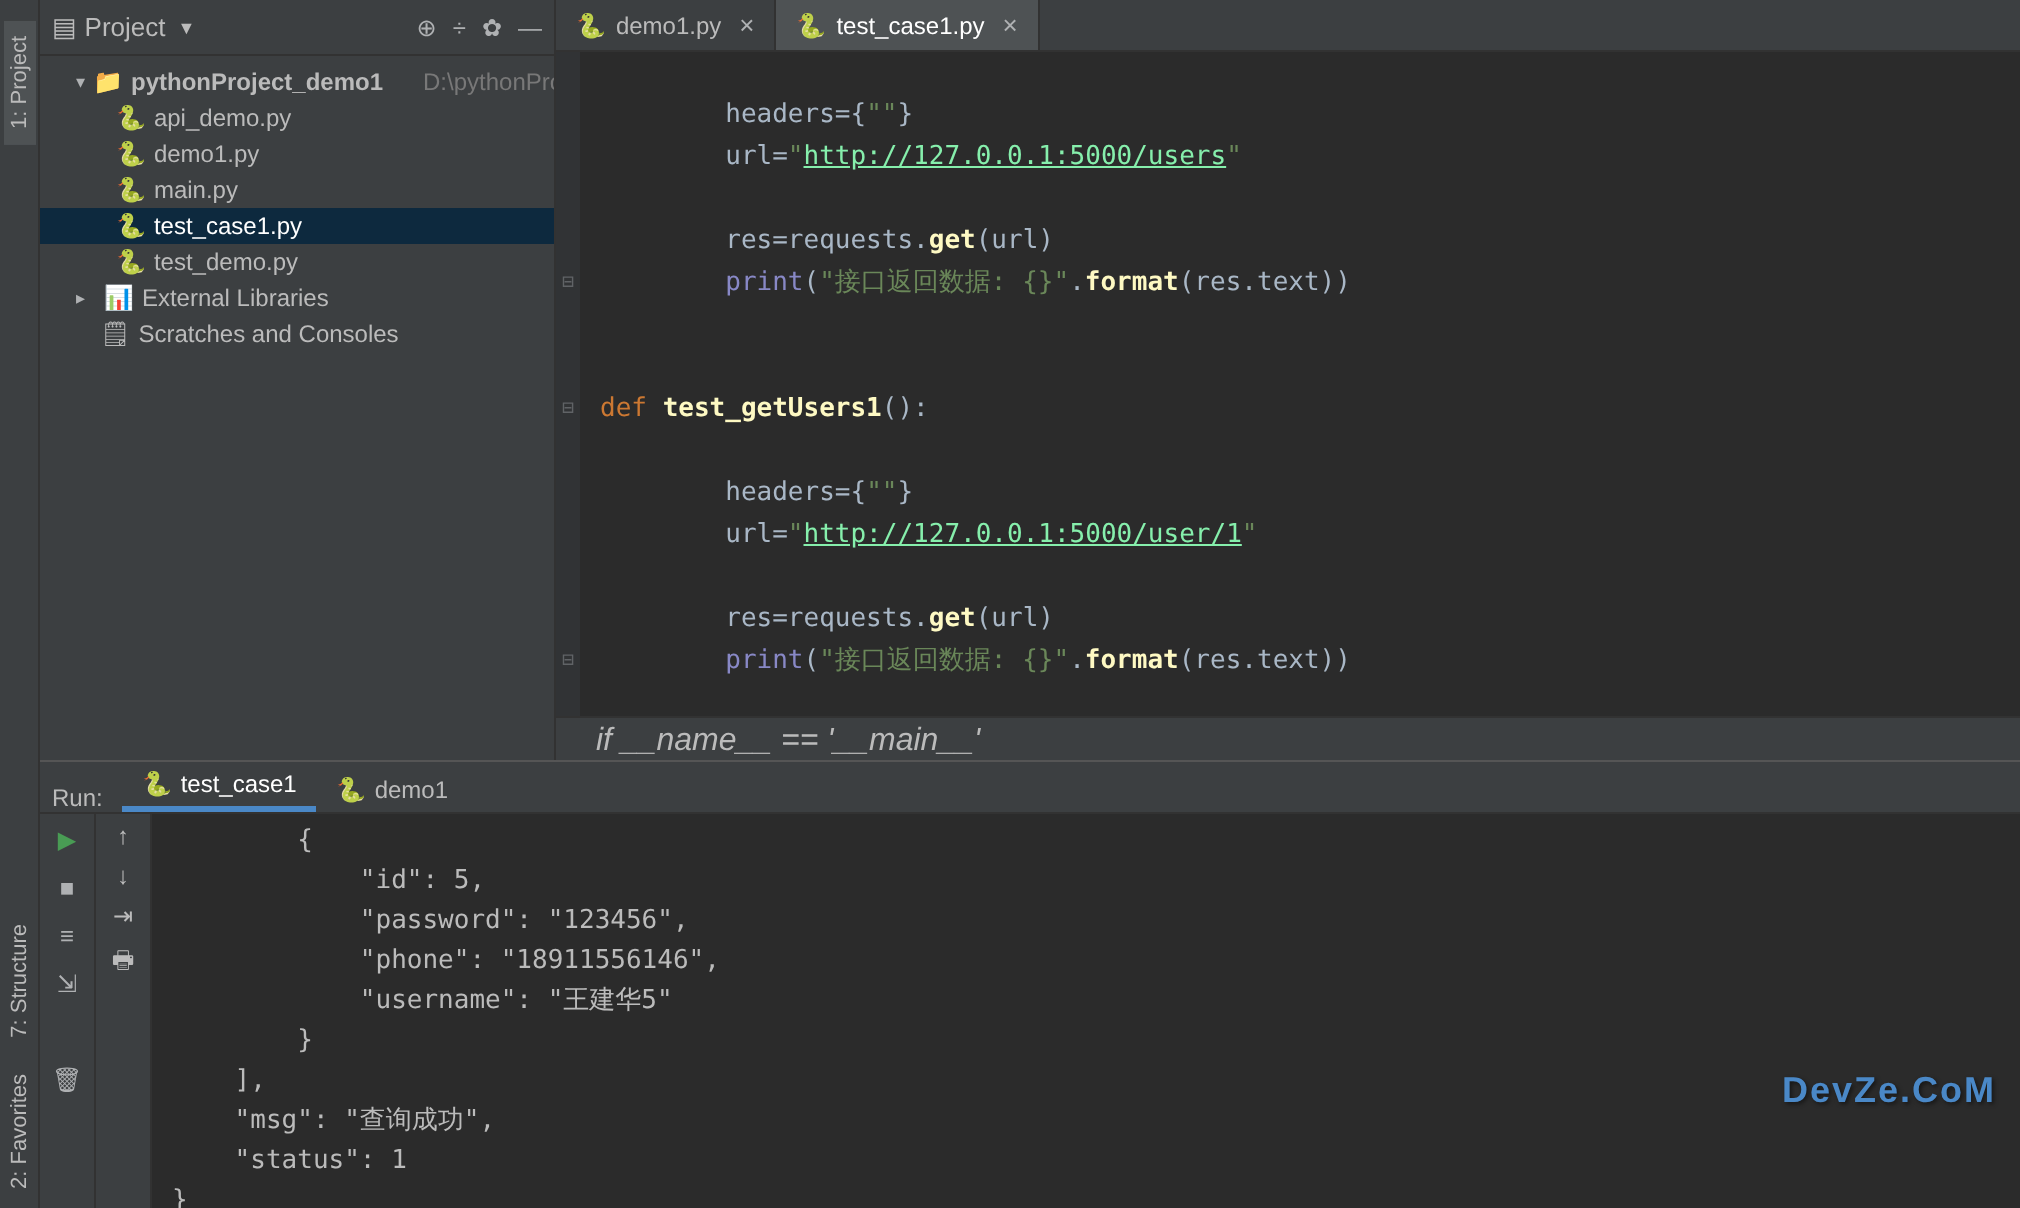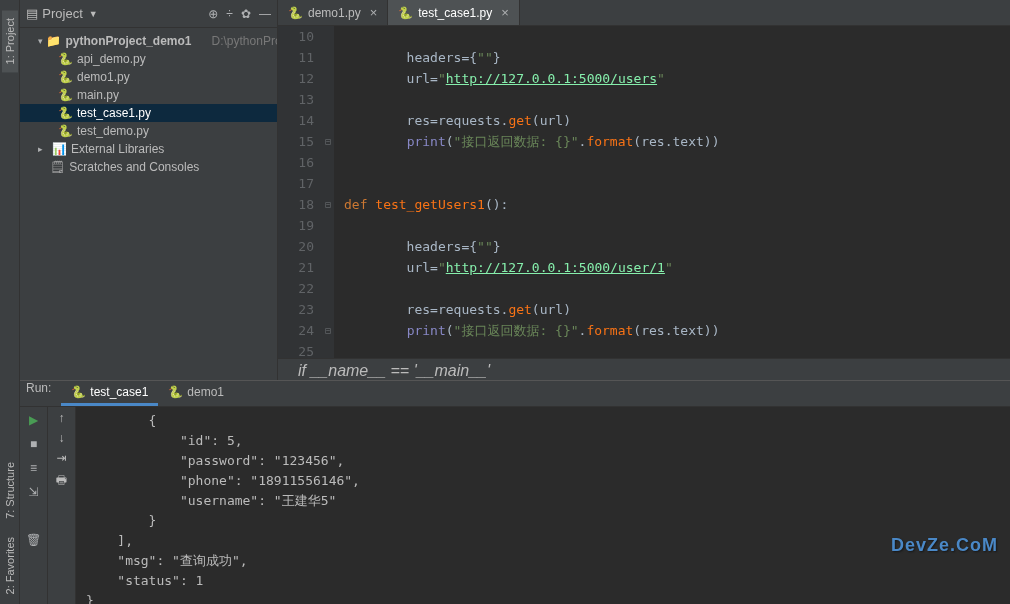--- a/index.html
+++ b/index.html
@@ -32,30 +32,30 @@
   .close-x { color: #afb1b3; font-size: 13px; margin-left: 4px; }
   
   .code-area { flex: 1; display: flex; font-family: 'Consolas', monospace; font-size: 13px; line-height: 21px; overflow: hidden; }
   .gutter { width: 44px; background: #313335; color: #606366; text-align: right; padding-right: 8px; padding-top: 0; }
   .gutter div { height: 21px; }
   .fold-gutter { width: 12px; background: #313335; padding-top: 0; }
   .fold-gutter div { height: 21px; font-size: 10px; color: #606366; text-align: center; }
   .code { flex: 1; padding-left: 10px; background: #2b2b2b; }
   .code .line { height: 21px; white-space: pre; color: #a9b7c6; }
   .kw { color: #cc7832; }
-  .fn { color: #f97316; }
+  .fn { color: #fef9c3; font-weight: bold; }
   .str { color: #6a8759; }
   .url { color: #86efac; text-decoration: underline; }
   .op { color: #a9b7c6; }
   .builtin { color: #8888c6; }
   
   .breadcrumb { height: 22px; background: #3c3f41; border-top: 1px solid #323232; font-size: 16px; color: #bbbbbb; padding: 3px 20px; font-style: italic; }
   
   .run-panel { flex: 1; background: #2b2b2b; display: flex; flex-direction: column; border-top: 1px solid #555; }
-  .run-header { height: 26px; background: #3c3f41; display: flex; align-items: flex-start; padding-left: 6px; border-bottom: 1px solid #323232; }
+  .run-header { height: 26px; background: #3c3f41; display: flex; align-items: flex-end; padding-left: 6px; border-bottom: 1px solid #323232; }
   .run-label { font-size: 12px; margin-right: 10px; }
   .run-tab { display: flex; align-items: center; gap: 4px; padding: 4px 10px; font-size: 12px; cursor: pointer; }
   .run-tab.active { border-bottom: 3px solid #4a88c7; color: #fff; }
   .run-body { flex: 1; display: flex; }
   .run-sidebar { width: 28px; background: #3c3f41; display: flex; flex-direction: column; align-items: center; padding-top: 4px; gap: 6px; border-right: 1px solid #323232; }
   .run-sidebar .btn { width: 18px; height: 18px; color: #afb1b3; cursor: pointer; display: flex; align-items: center; justify-content: center; }
   .run-sidebar2 { width: 28px; background: #3c3f41; display: flex; flex-direction: column; align-items: center; padding-top: 4px; gap: 6px; border-right: 1px solid #323232; }
   .run-output { flex: 1; padding: 4px 10px; font-family: 'Consolas', monospace; font-size: 13px; line-height: 20px; color: #bbbbbb; white-space: pre; }
   
   .watermark { position: absolute; right: 12px; bottom: 48px; font-size: 24px; font-weight: bold; color: #4a88c7; text-shadow: 1px 1px 2px rgba(0,0,0,0.5); line-height: 1.1; font-family: "Microsoft YaHei", sans-serif; text-align: left; }
@@ -134,38 +134,20 @@
           <span>demo1.py</span>
           <span class="close-x">×</span>
         </div>
         <div class="editor-tab active">
           <span class="py-icon">🐍</span>
           <span>test_case1.py</span>
           <span class="close-x">×</span>
         </div>
       </div>
       <div class="code-area">
-        <div class="gutter" id="gutter">
-            <div>10</div>
-            <div>11</div>
-            <div>12</div>
-            <div>13</div>
-            <div>14</div>
-            <div>15</div>
-            <div>16</div>
-            <div>17</div>
-            <div>18</div>
-            <div>19</div>
-            <div>20</div>
-            <div>21</div>
-            <div>22</div>
-            <div>23</div>
-            <div>24</div>
-            <div>25</div>
-          </div>
         <div class="fold-gutter">
           <div></div>
             <div></div>
             <div></div>
             <div></div>
             <div></div>
             <div>⊟</div>
             <div></div>
             <div></div>
             <div>⊟</div>

